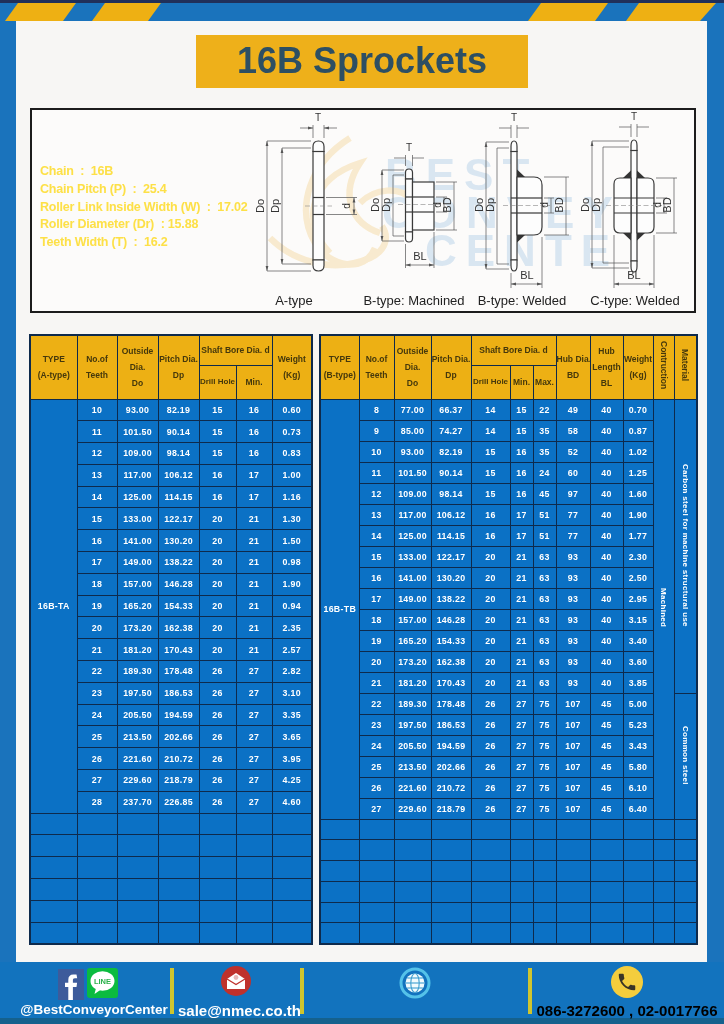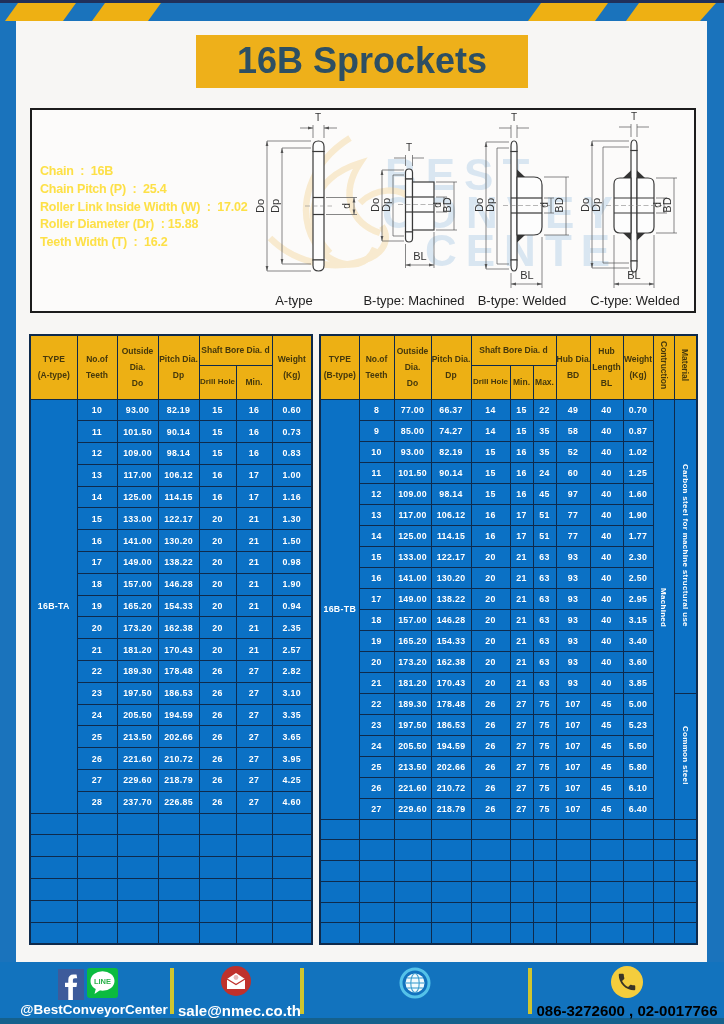--- a/index.html
+++ b/index.html
@@ -725,21 +725,21 @@
         </tr>
     <tr style="height:21px">
           <td class="bd">24</td>
           <td class="bd">205.50</td>
           <td class="bd">194.59</td>
           <td class="bd">26</td>
           <td class="bd">27</td>
           <td class="bd">75</td>
           <td class="bd">107</td>
           <td class="bd">45</td>
-          <td class="bd">5.50</td>
+          <td class="bd">3.43</td>
         </tr>
     <tr style="height:21px">
           <td class="bd">25</td>
           <td class="bd">213.50</td>
           <td class="bd">202.66</td>
           <td class="bd">26</td>
           <td class="bd">27</td>
           <td class="bd">75</td>
           <td class="bd">107</td>
           <td class="bd">45</td>

